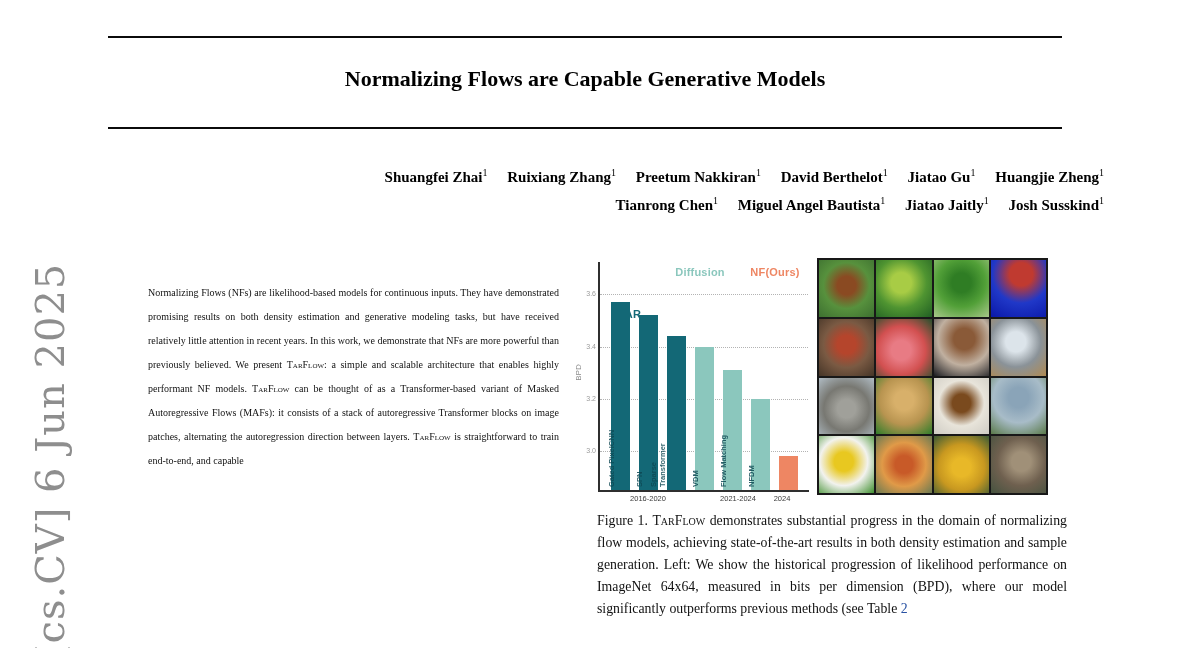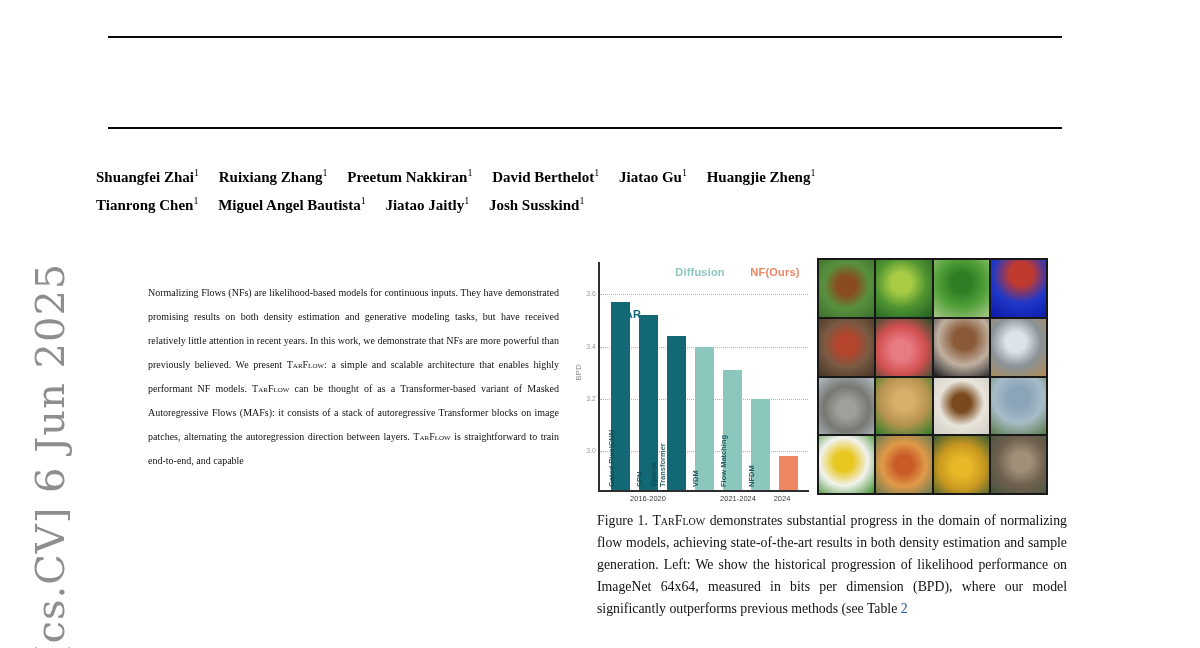--- a/index.html
+++ b/index.html
@@ -9,21 +9,21 @@
     overflow:hidden; font-family:"Liberation Serif", serif; color:#111;
   }
   .rule { position:absolute; left:108px; width:954px; height:2px; background:#0b0b0b; }
   .rule-top { top:36px; }
   .rule-mid { top:127px; }
   .paper-title {
     position:absolute; left:108px; top:66px; width:954px; text-align:center;
     font-size:22px; font-weight:bold; color:#000;
   }
   .authors {
-    position:absolute; left:88px; top:161px; width:1024px; text-align:left;
+    position:absolute; left:88px; top:161px; width:1024px; text-align:right;
     font-size:15px; font-weight:bold; line-height:23px; color:#000;
   }
   .author { margin:0 8px; white-space:nowrap; }
   .author sup { font-size:10px; font-weight:normal; }
   .abs-head {
     position:absolute; left:148px; top:248px; width:411px; text-align:center;
     font-size:17px; font-weight:bold;
   }
   .abs-body {
     position:absolute; left:148px; top:281px; width:411px;
@@ -70,20 +70,21 @@
 </style>
 </head>
 <body>
 
 <div class="page">
 
   <span class="watermark">[cs.CV] 6 Jun 2025</span>
 
   <div class="rule rule-top"></div>
 
+  <h1 class="paper-title">Normalizing Flows are Capable Generative Models</h1>
 
   <div class="rule rule-mid"></div>
 
   <div class="authors">
     <div>
       <span class="author"><span>Shuangfei Zhai</span><sup>1</sup></span>
       <span class="author"><span>Ruixiang Zhang</span><sup>1</sup></span>
       <span class="author"><span>Preetum Nakkiran</span><sup>1</sup></span>
       <span class="author"><span>David Berthelot</span><sup>1</sup></span>
       <span class="author"><span>Jiatao Gu</span><sup>1</sup></span>

